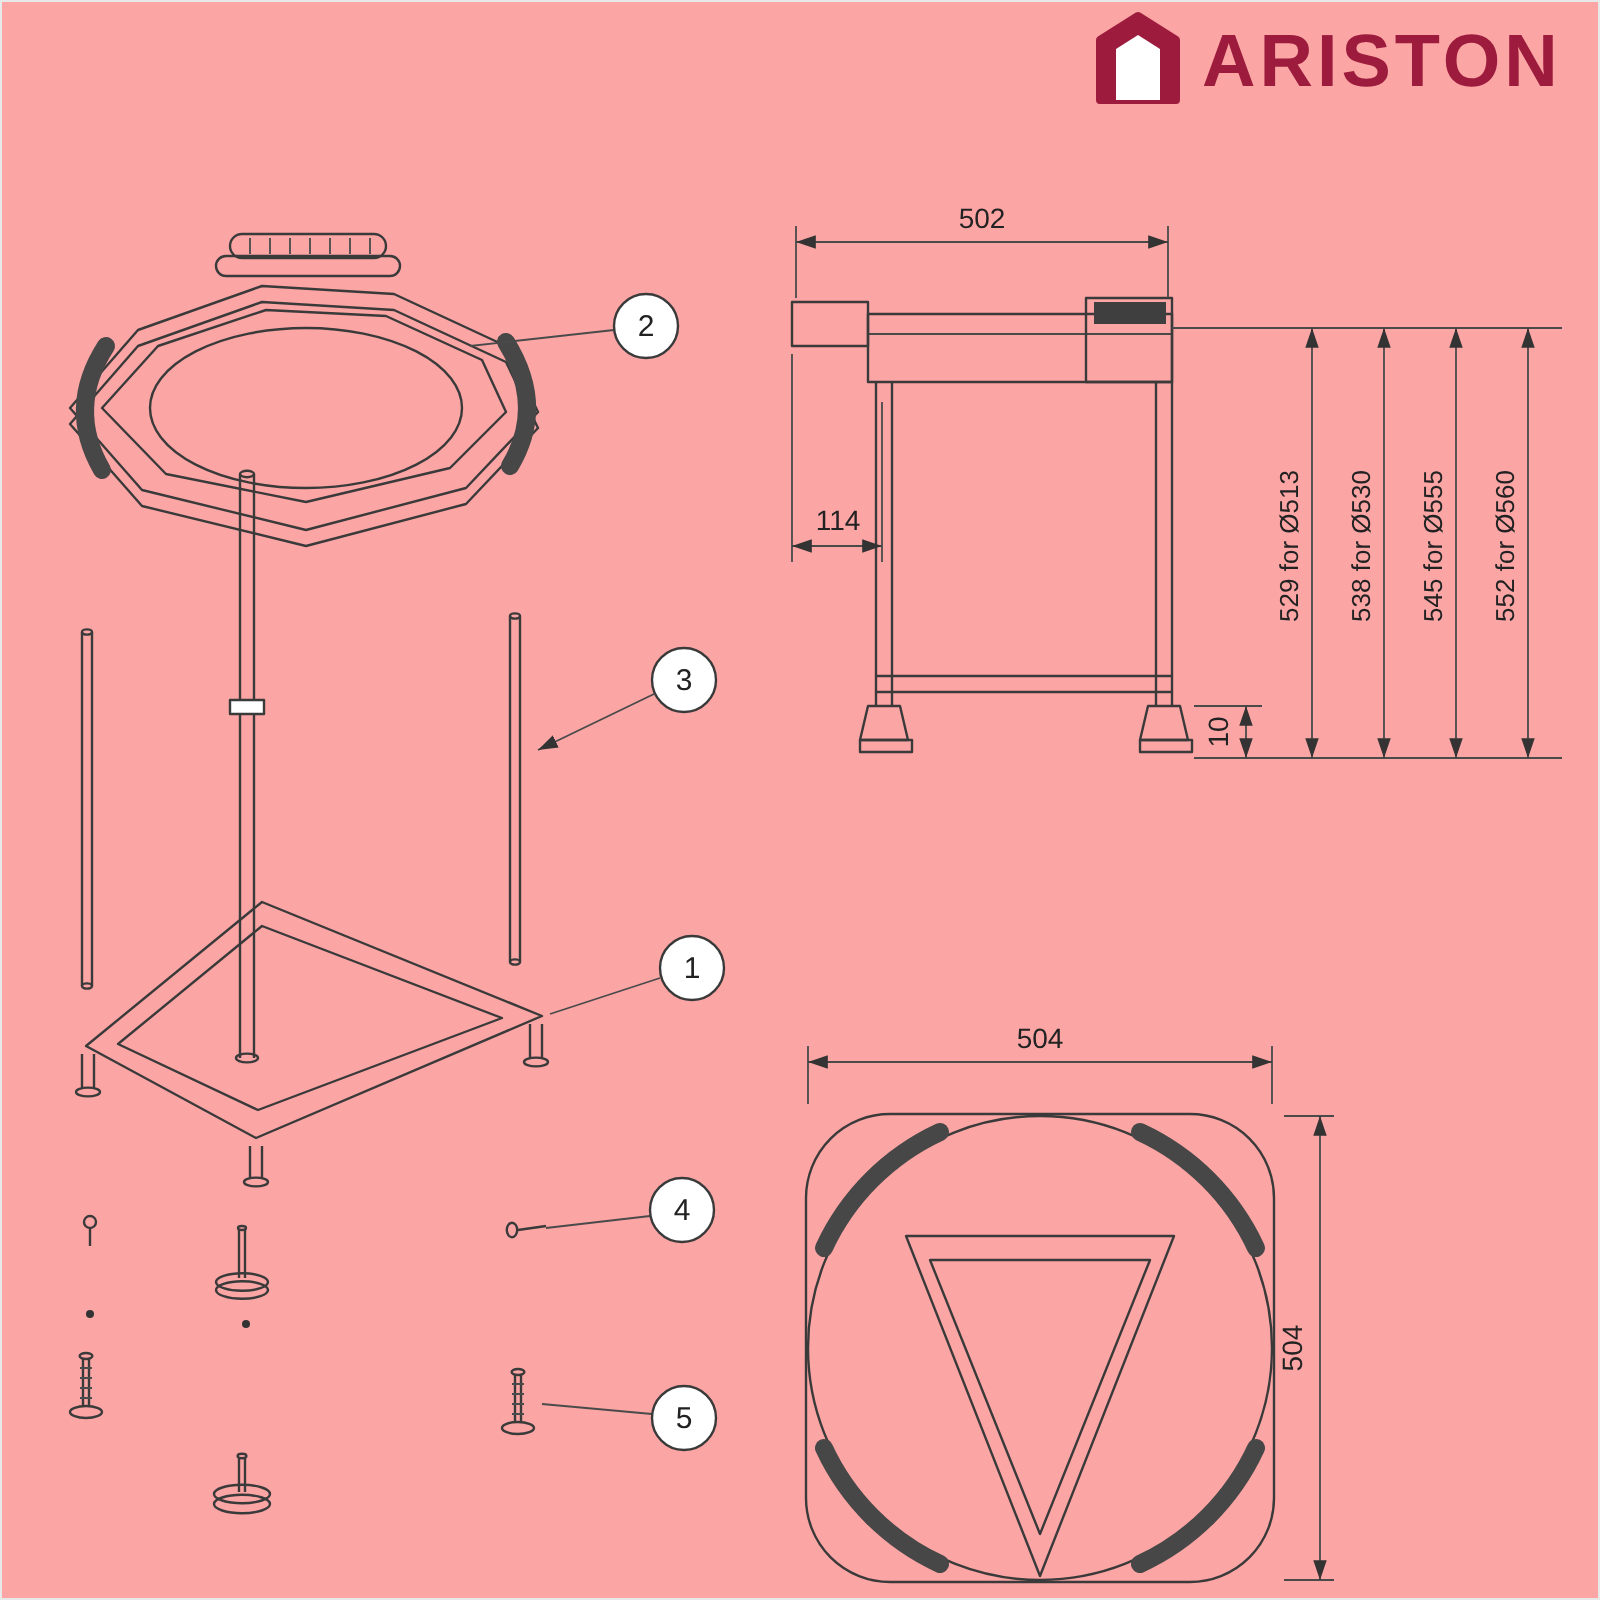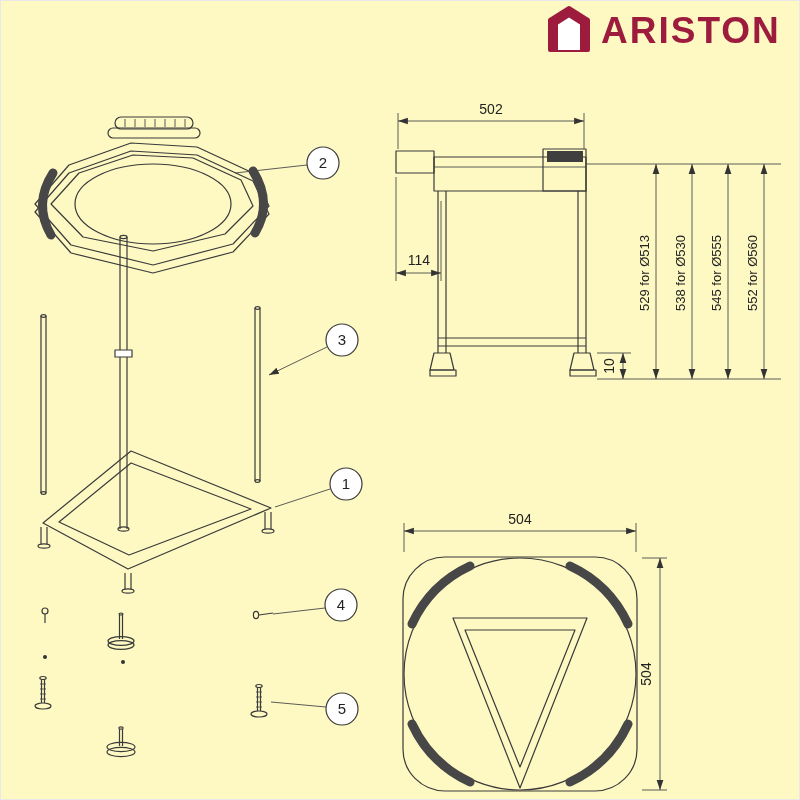--- a/index.html
+++ b/index.html
@@ -1,16 +1,16 @@
 <!DOCTYPE html>
 <html><head>
 <meta charset="utf-8">
 <style>
   html,body{margin:0;padding:0;background:#fff;}
-  .canvas{position:relative;width:800px;height:800px;background:#fef9c3;overflow:hidden;
+  .canvas{position:relative;width:800px;height:800px;background:#fca5a5;overflow:hidden;
           font-family:"Liberation Sans",sans-serif;border:1px solid #e8e8e8;box-sizing:border-box;}
   svg{display:block;}
   .ln   {stroke:#3a3a3a;fill:none;stroke-width:1.2;stroke-linejoin:round;}
   .lnf  {stroke:#3a3a3a;fill:#fff;stroke-width:1.2;stroke-linejoin:round;}
   .thin {stroke:#4a4a4a;fill:none;stroke-width:0.9;}
   .pad  {stroke:#474747;stroke-width:9;fill:none;stroke-linecap:round;}
   .dark {fill:#3f3f3f;stroke:none;}
   .dot  {fill:#333;stroke:none;}
   text  {fill:#222;stroke:none;font-family:"Liberation Sans",sans-serif;}
   .dim  {font-size:14px;}

